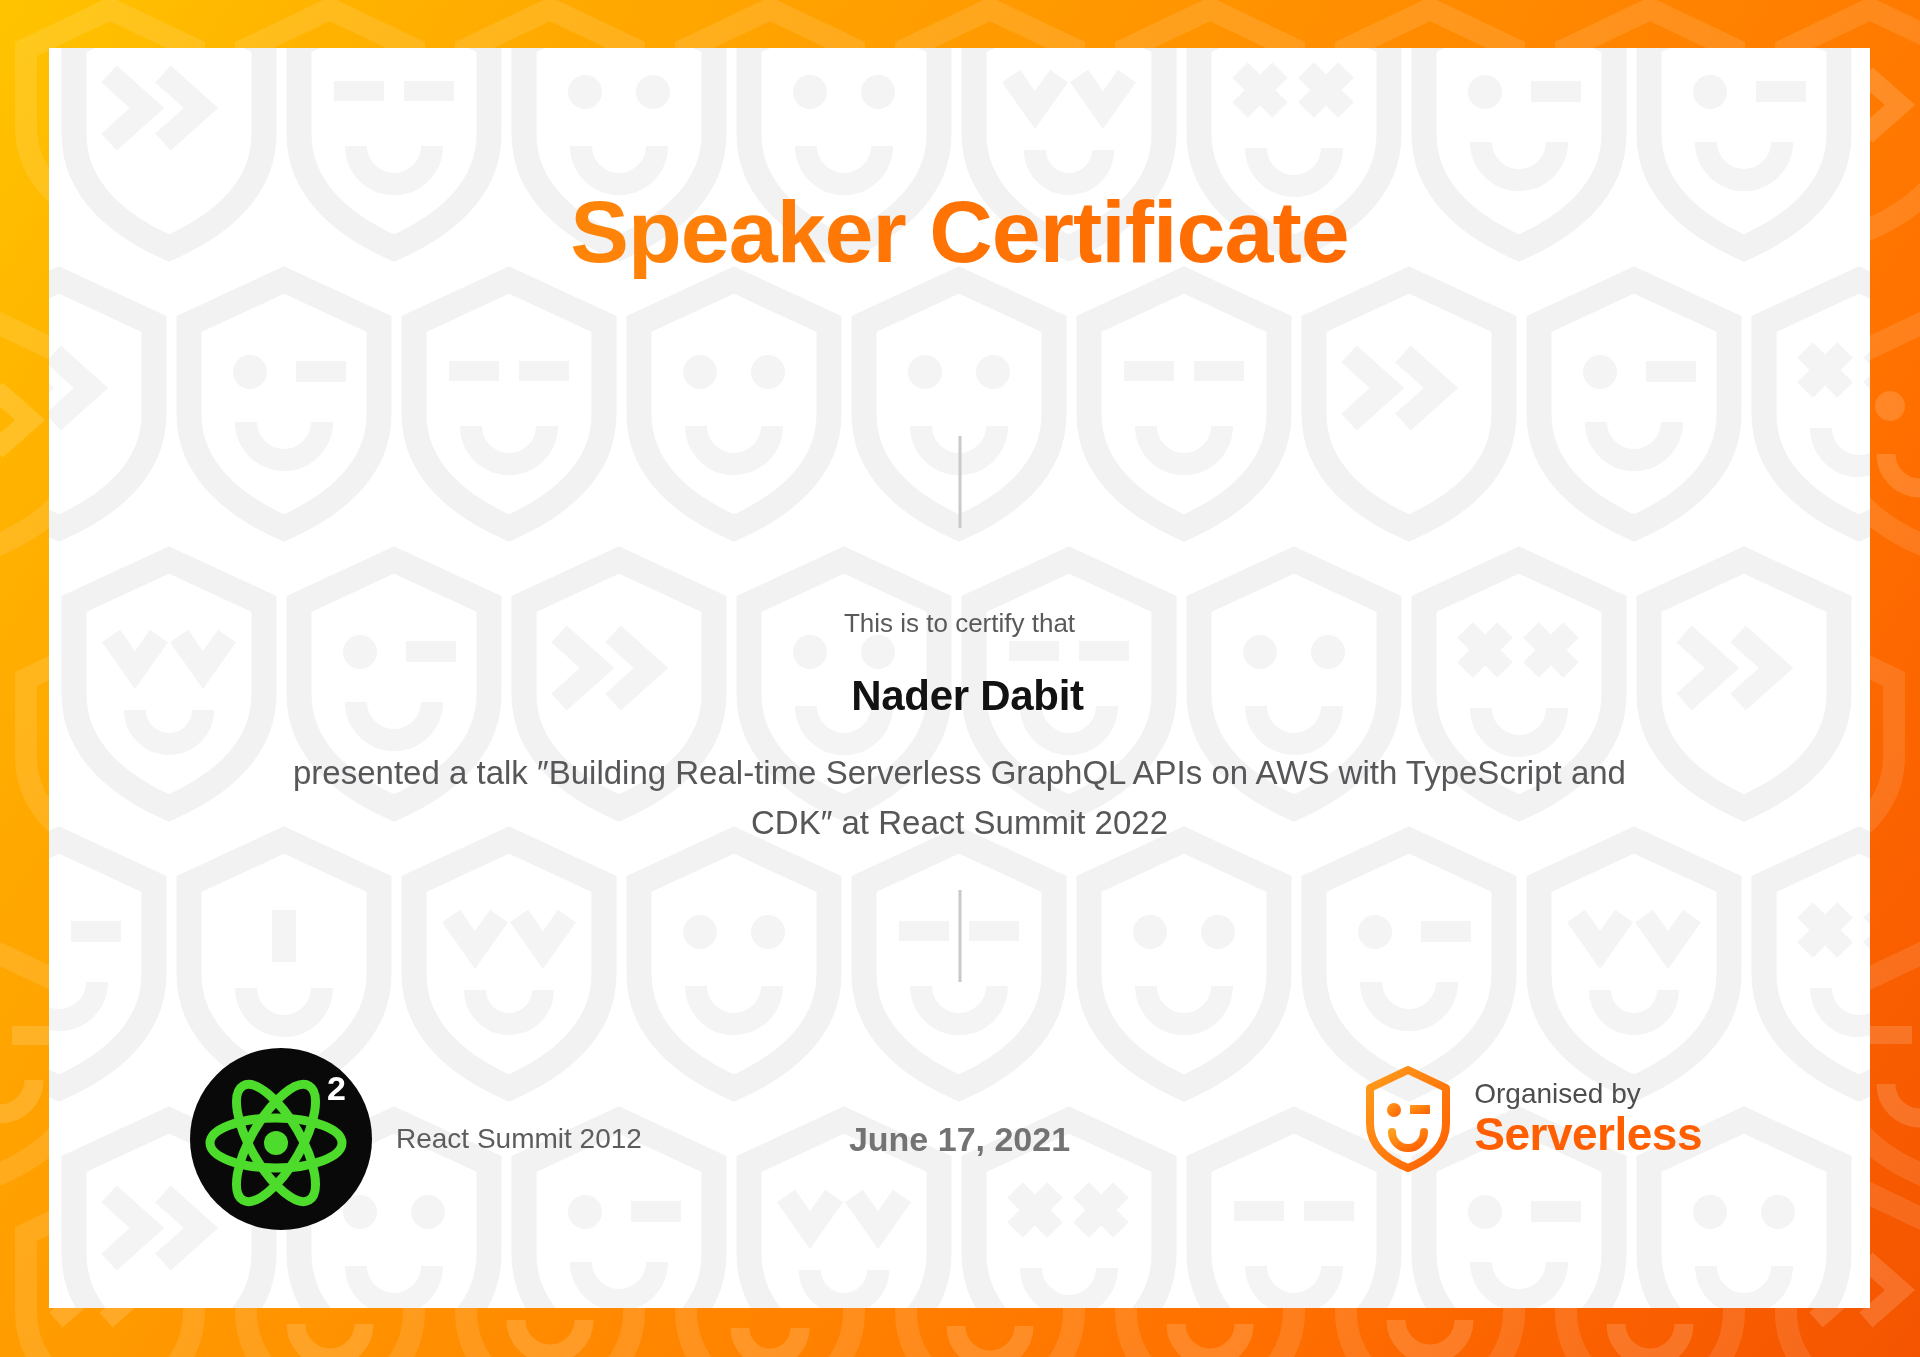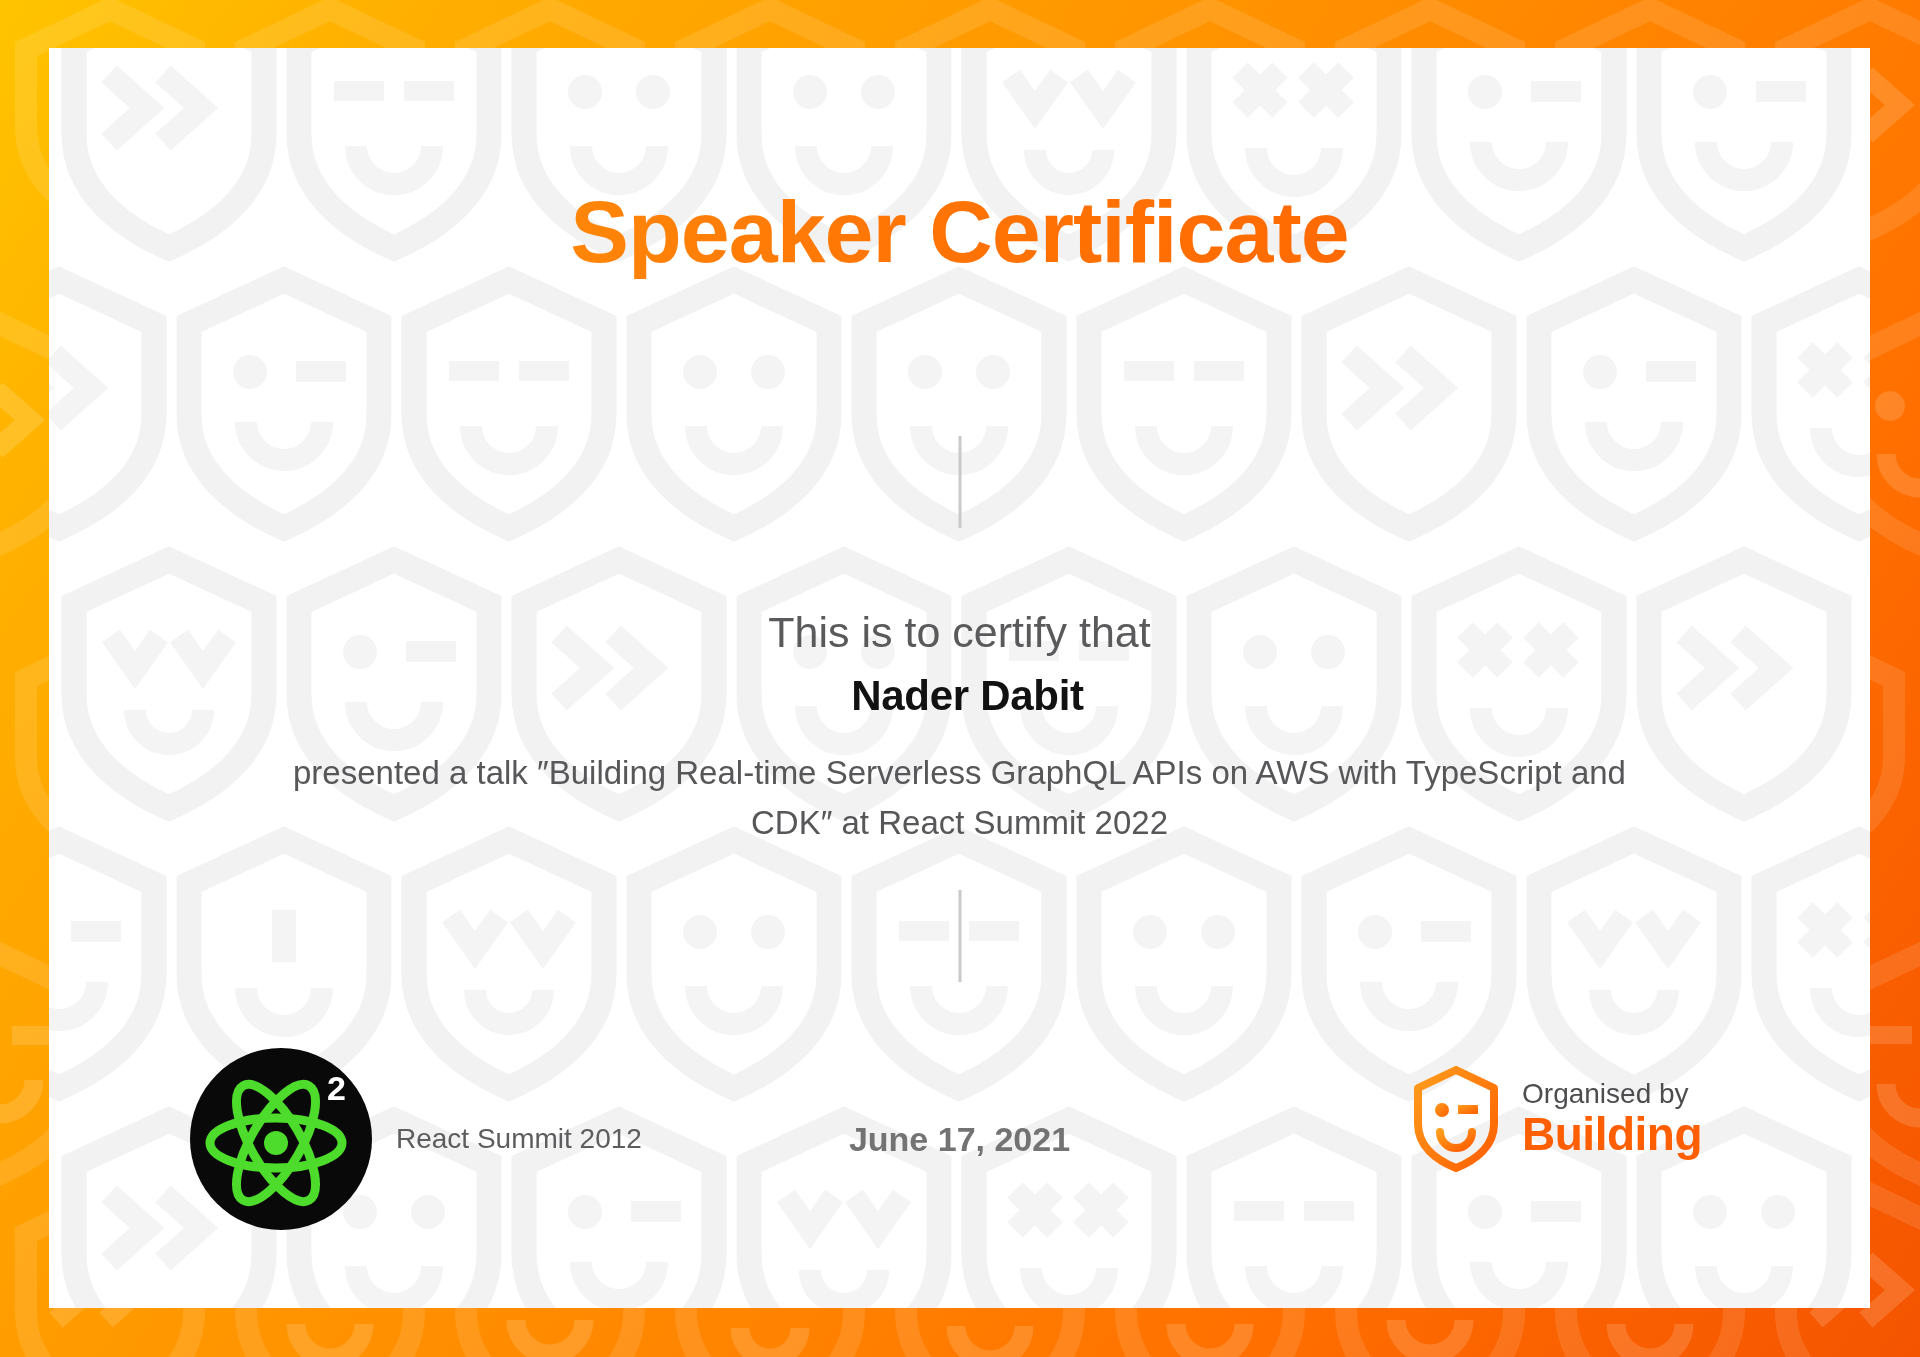--- a/index.html
+++ b/index.html
@@ -75,21 +75,21 @@
     transform:translateX(-50%);
   }
   #divider-top{ top:388px; height:92px; }
   #divider-bottom{ top:842px; height:92px; }
 
   
   #certify-line{
     position:absolute;
     top:560px; left:0; right:0;
     text-align:center;
-    font-size:43px;
+    font-size:26px;
     color:#5a5a5c;
     font-weight:400;
   }
   #recipient-name{
     position:absolute;
     top:624px; left:0; right:0;
     text-align:center;
     font-size:42px;
     font-weight:bold;
     color:#121212;
@@ -592,20 +592,20 @@
                 <stop offset="100%" stop-color="#ff5f00"></stop>
               </linearGradient>
             </defs>
             <path d="M44 4 L82 22 L82 58 C82 80 64 94 44 102 C24 94 6 80 6 58 L6 22 Z" fill="none" stroke="url(#gnGrad)" stroke-width="8" stroke-linejoin="round"></path>
             <circle cx="30" cy="44" r="7" fill="url(#gnGrad)"></circle>
             <rect x="46" y="39" width="20" height="9" rx="1" fill="url(#gnGrad)"></rect>
             <path d="M28 66 A16 16 0 0 0 60 66" fill="none" stroke="url(#gnGrad)" stroke-width="8" stroke-linecap="round"></path>
           </svg>
           <div id="organiser-text">
             <span id="organised-by-label">Organised by</span>
-            <span id="organiser-name">Building</span>
+            <span id="organiser-name">Serverless</span>
           </div>
         </div>
 
       </div>
     </div>
   </div>
 </div>
 
 </body></html>

